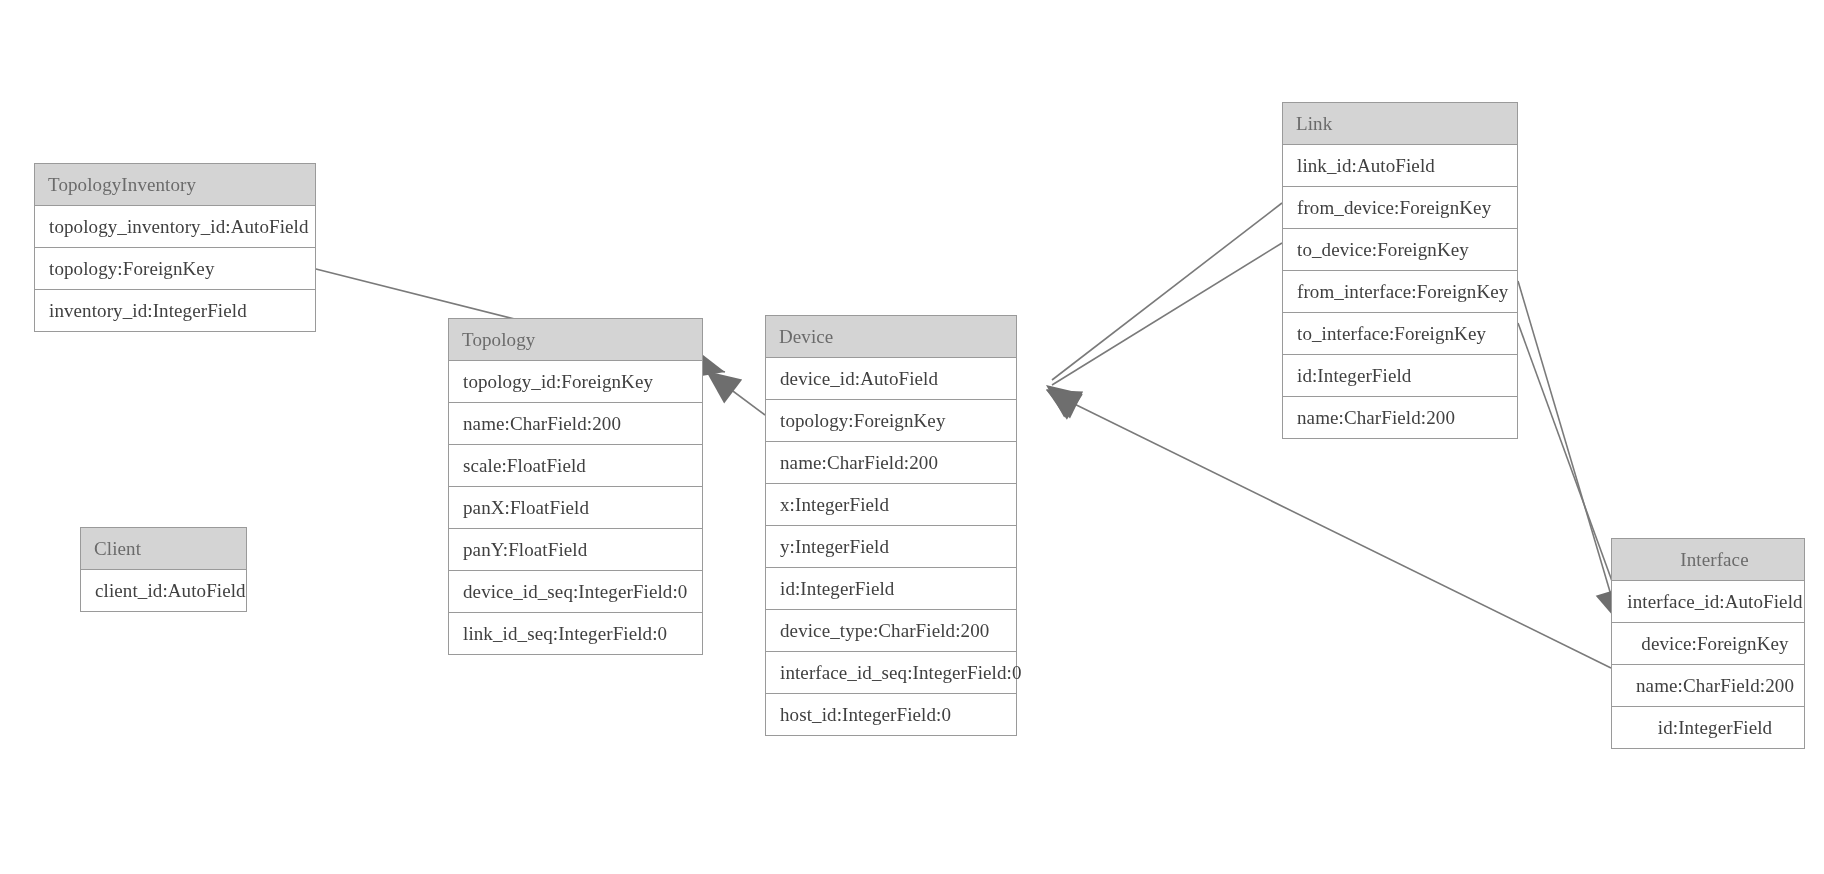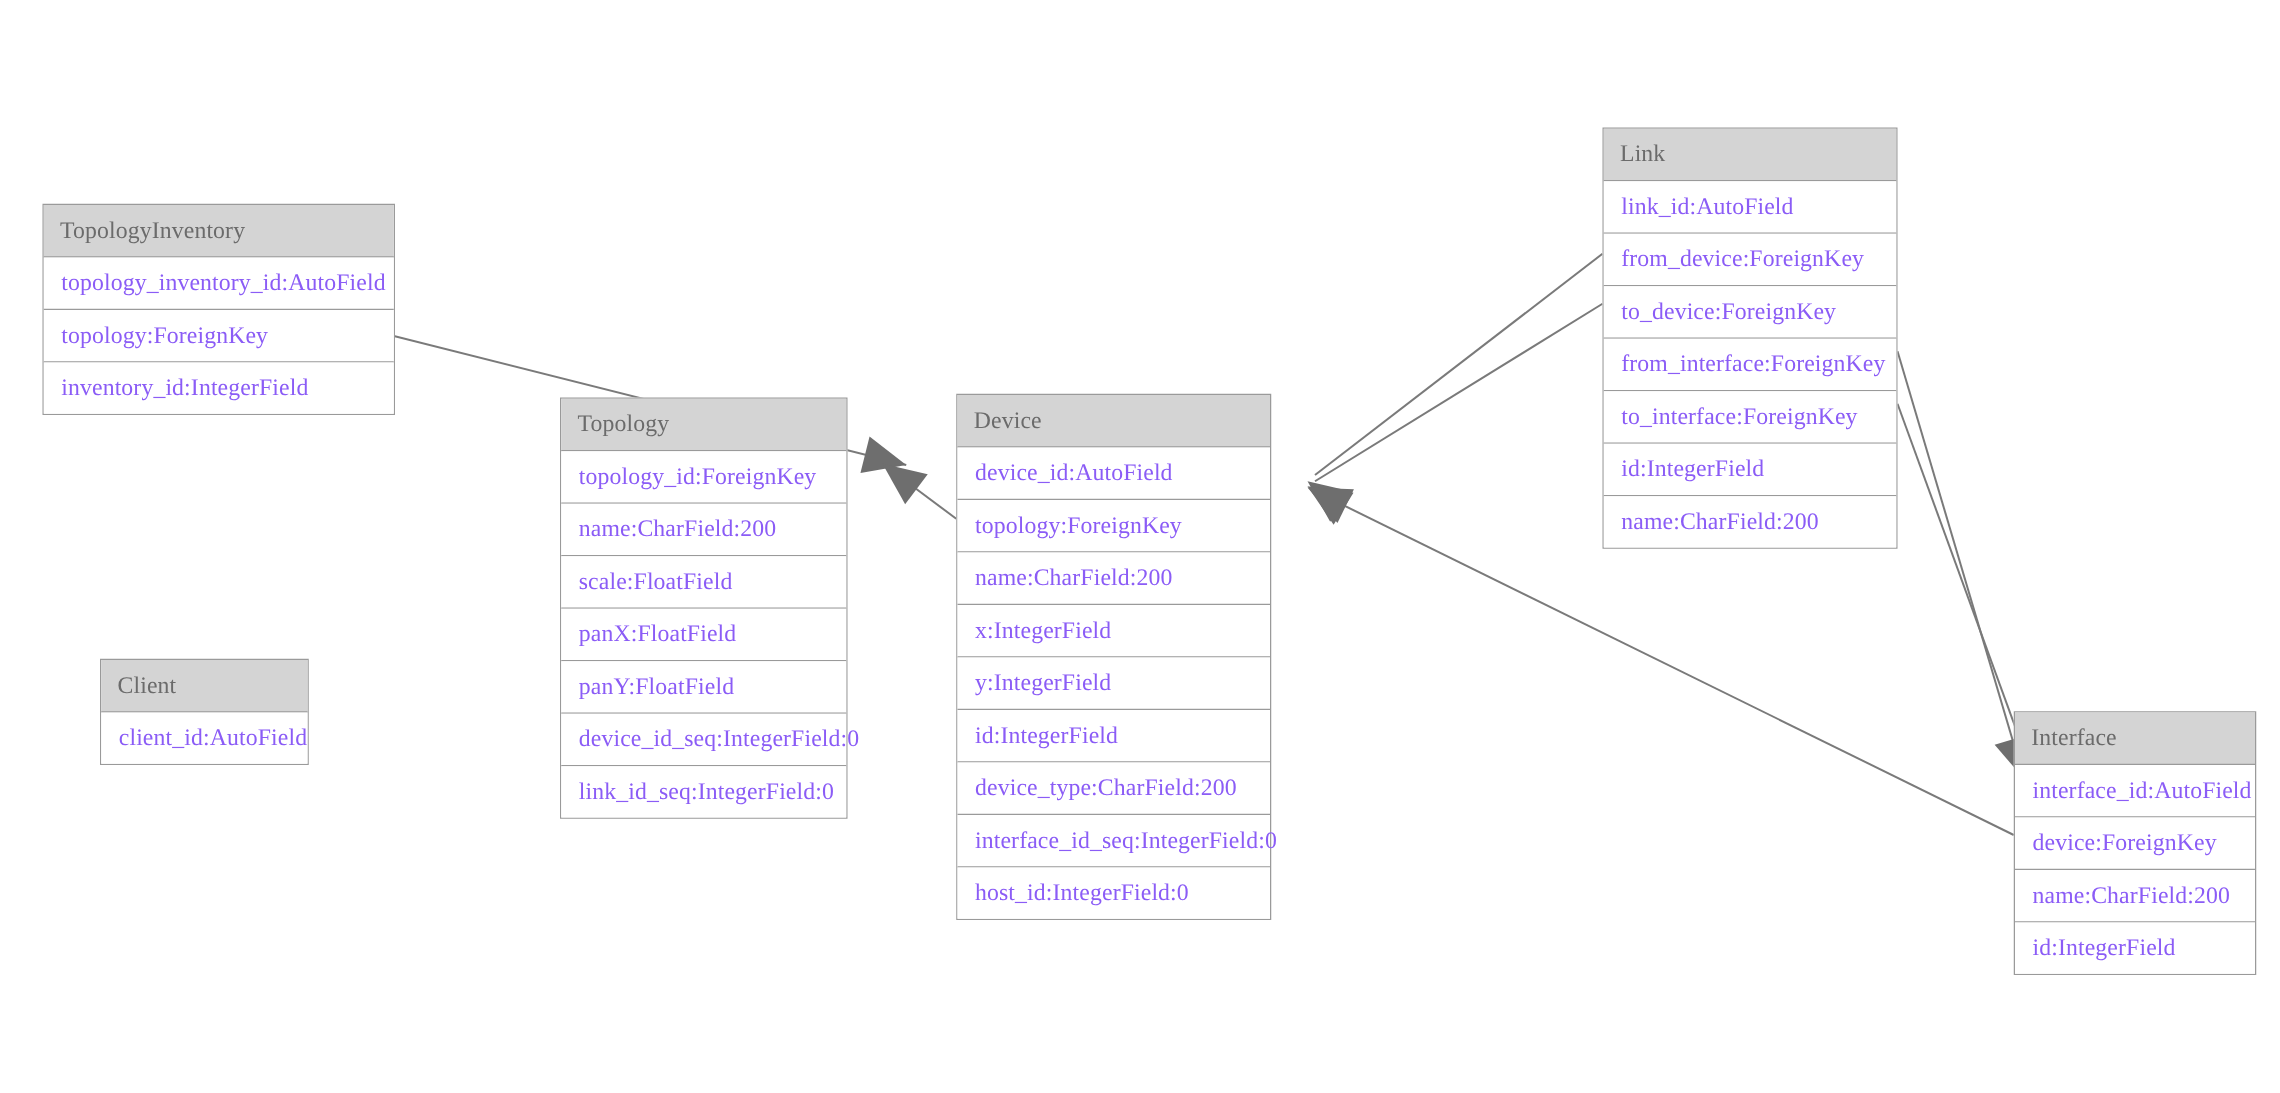--- a/index.html
+++ b/index.html
@@ -37,21 +37,21 @@
     color: #6b6b6b;
     font-size: 19px;
     line-height: 1;
     padding: 11px 0 11px 13px;
     border-bottom: 1.5px solid #9a9a9a;
     box-sizing: border-box;
     white-space: nowrap;
     letter-spacing: 0.1px;
   }
   .entity-field {
-    color: #8b5cf6;
+    color: #404040;
     font-size: 19px;
     line-height: 1;
     padding: 11px 0 11px 14px;
     border-bottom: 1.5px solid #9a9a9a;
     box-sizing: border-box;
     white-space: nowrap;
     background: #ffffff;
     letter-spacing: 0.1px;
   }
   .entity-field.last {
@@ -88,21 +88,21 @@
       <div class="entity" style="left: 22px; top: 163px; width: 282px; margin-left: 12px;">
         <div class="entity-title">TopologyInventory</div>
         <div class="entity-field">topology_inventory_id:AutoField</div>
         <div class="entity-field">topology:ForeignKey</div>
         <div class="entity-field last">inventory_id:IntegerField</div>
       </div>
       <div class="entity" style="left: 80px; top: 527px; width: 167px;">
         <div class="entity-title">Client</div>
         <div class="entity-field last">client_id:AutoField</div>
       </div>
-      <div class="entity" style="left: 448px; top: 318px; width: 230px;">
+      <div class="entity" style="left: 448px; top: 318px; width: 255px;">
         <div class="entity-title">Topology</div>
         <div class="entity-field">topology_id:ForeignKey</div>
         <div class="entity-field">name:CharField:200</div>
         <div class="entity-field">scale:FloatField</div>
         <div class="entity-field">panX:FloatField</div>
         <div class="entity-field">panY:FloatField</div>
         <div class="entity-field">device_id_seq:IntegerField:0</div>
         <div class="entity-field last">link_id_seq:IntegerField:0</div>
       </div>
       <div class="entity" style="left: 765px; top: 315px; width: 252px;">
@@ -120,21 +120,21 @@
       <div class="entity" style="left: 1282px; top: 102px; width: 236px;">
         <div class="entity-title">Link</div>
         <div class="entity-field">link_id:AutoField</div>
         <div class="entity-field">from_device:ForeignKey</div>
         <div class="entity-field">to_device:ForeignKey</div>
         <div class="entity-field">from_interface:ForeignKey</div>
         <div class="entity-field">to_interface:ForeignKey</div>
         <div class="entity-field">id:IntegerField</div>
         <div class="entity-field last">name:CharField:200</div>
       </div>
-      <div class="entity" style="left: 1611px; top: 569px; width: 194px;">
+      <div class="entity" style="left: 1611px; top: 538px; width: 194px; text-align: center;">
         <div class="entity-title">Interface</div>
         <div class="entity-field">interface_id:AutoField</div>
         <div class="entity-field">device:ForeignKey</div>
         <div class="entity-field">name:CharField:200</div>
         <div class="entity-field last">id:IntegerField</div>
       </div>
     </div>
 
 </div>
 

